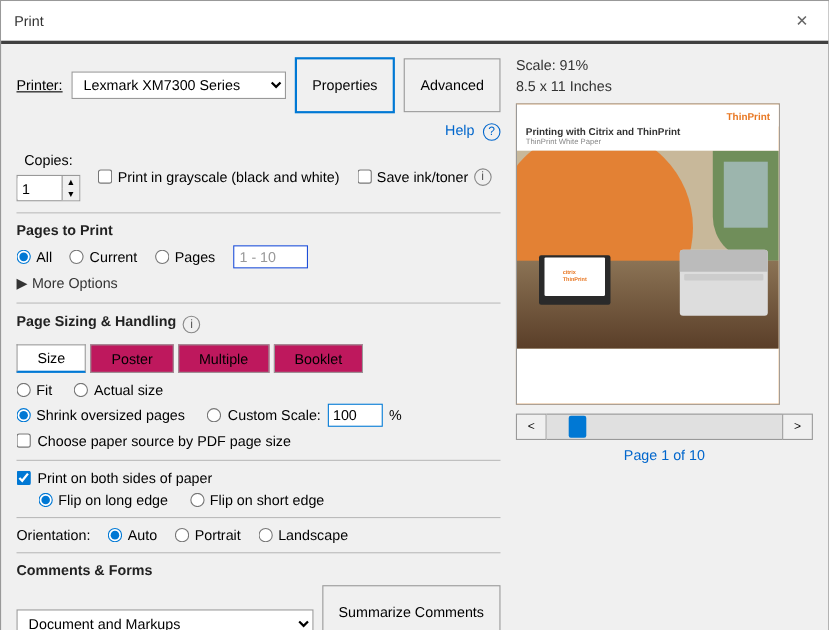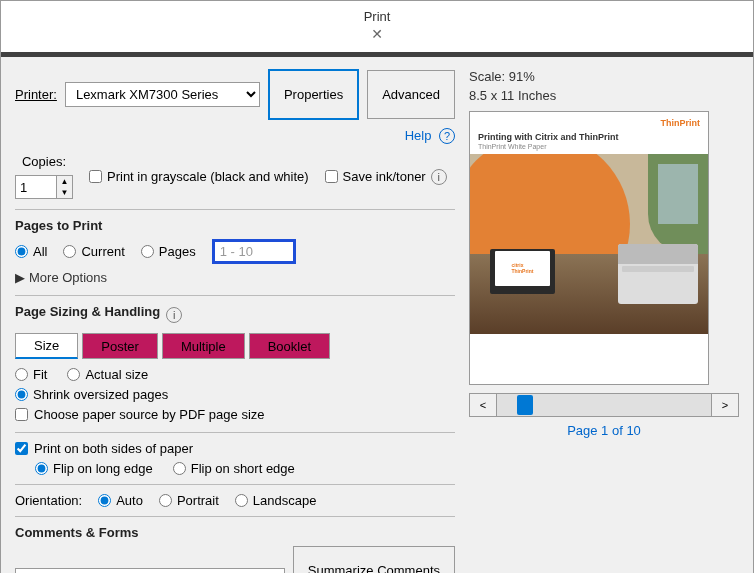--- a/index.html
+++ b/index.html
@@ -17,22 +17,21 @@
       background: #f0f0f0;
       border: 1px solid #999;
       box-shadow: 2px 2px 8px rgba(0,0,0,0.4);
     }
     .title-bar {
       background: #fff;
       padding: 8px 12px;
       display: flex;
       align-items: center;
       justify-content: space-between;
-      border-bottom: 5px solid #404040;
-      flex-direction: column;
+      border-bottom: 3px solid #404040;
     }
     .title-bar-left {
       font-size: 13px;
       color: #333;
     }
     .title-bar-close {
       cursor: pointer;
       color: #666;
       font-size: 14px;
       padding: 2px 6px;
@@ -178,23 +177,23 @@
       gap: 16px;
       margin-bottom: 6px;
       flex-wrap: wrap;
     }
     .radio-group {
       display: flex;
       align-items: center;
       gap: 5px;
     }
     .pages-input {
-      width: 84px;
+      width: 68px;
       padding: 2px 5px;
-      border: 3px solid #1d4ed8;
+      border: 1px solid #1d4ed8;
       font-size: 13px;
       color: #999;
     }
     .more-options {
       display: flex;
       align-items: center;
       gap: 4px;
       color: #333;
       cursor: pointer;
       font-size: 13px;
@@ -537,20 +536,26 @@
           <div class="radio-group">
             <input type="radio" name="sizing" id="actualsize" style="">
             <label for="actualsize">Actual size</label>
           </div>
         </div>
         <div class="radio-row">
           <div class="radio-group">
             <input type="radio" name="sizing" id="shrink" checked="" style="">
             <label for="shrink">Shrink oversized pages</label>
           </div>
+          <div class="custom-scale-group">
+            <input type="radio" name="sizing" id="customscale" style="">
+            <label for="customscale">Custom Scale:</label>
+            <input class="scale-input" type="text" value="100" style="">
+            <span>%</span>
+          </div>
         </div>
         <div class="checkbox-row">
           <input type="checkbox" id="choosepaper" style="">
           <label for="choosepaper">Choose paper source by PDF page size</label>
         </div>
       </div>
 
       <hr class="section-divider">
 
       <div class="duplex-section">

